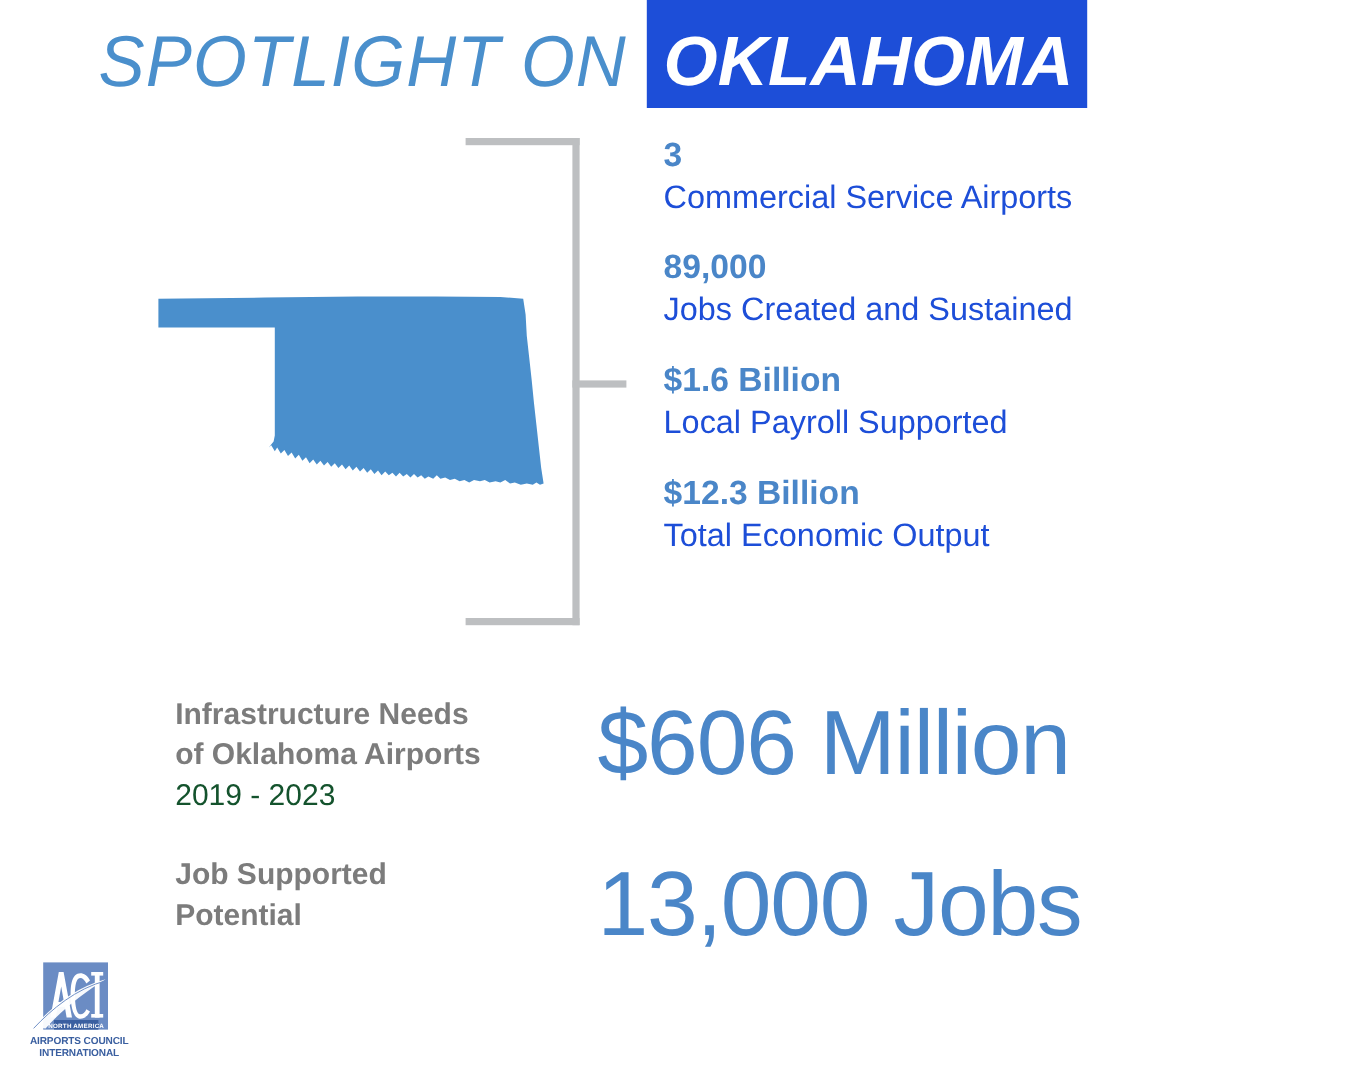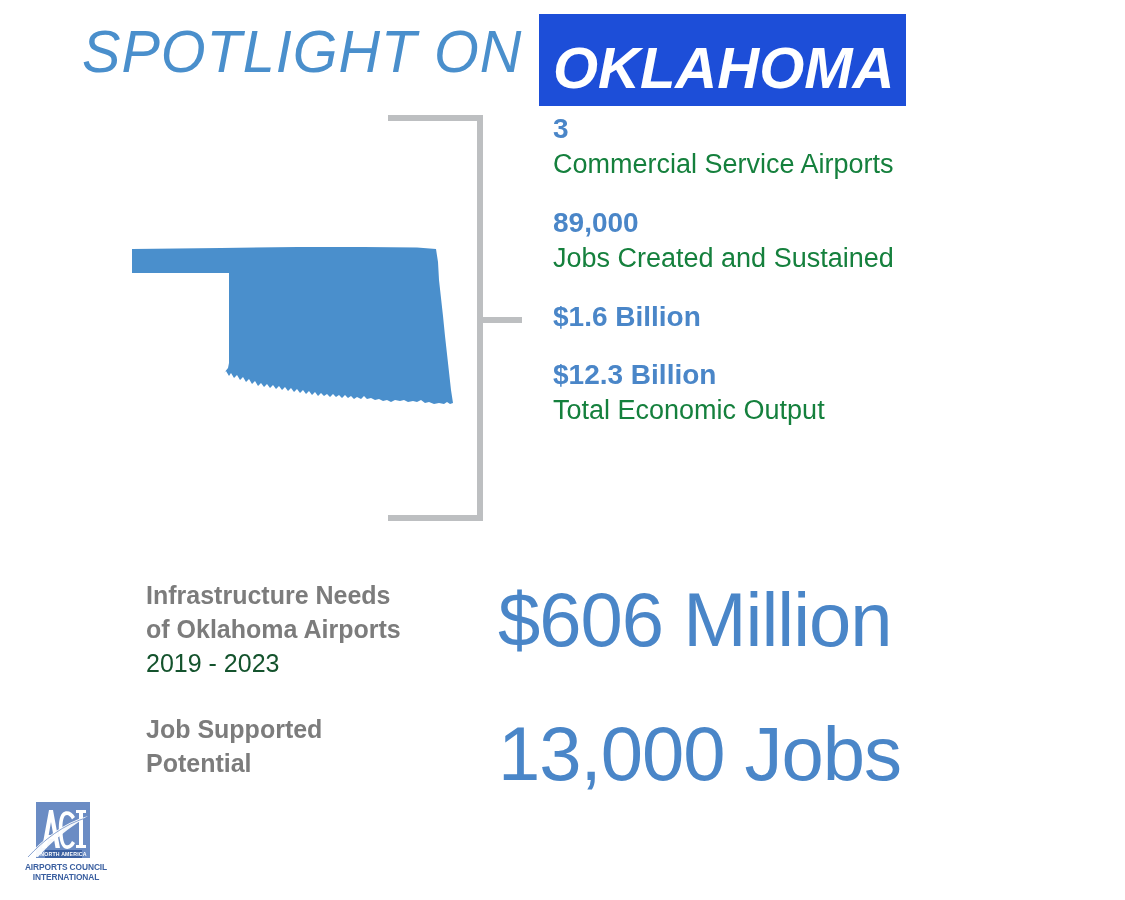--- a/index.html
+++ b/index.html
@@ -17,21 +17,21 @@
   }
 
   
   #title-bar {
     position: absolute;
     left: 0;
     top: 14px;
     width: 969px;
     height: 76px;
     display: flex;
-    align-items: flex-start;
+    align-items: flex-end;
     justify-content: center;
   }
   #title-plain {
     font-family: "Liberation Sans", sans-serif;
     font-style: italic;
     font-weight: 400;
     font-size: 60px;
     letter-spacing: 1px;
     color: #4a8fcc;
     line-height: 76px;
@@ -88,21 +88,21 @@
     font-weight: 700;
     font-size: 28px;
     color: #4a86c8;
     line-height: 34px;
     letter-spacing: 0px;
   }
   .stat-label {
     font-family: "Liberation Sans", sans-serif;
     font-weight: 400;
     font-size: 27px;
-    color: #15803d;
+    color: #1d4ed8;
     line-height: 36px;
     letter-spacing: 0px;
   }
 
   
   #bottom {
     position: absolute;
     left: 4px;
     top: 570px;
     width: 1125px;
@@ -197,20 +197,21 @@
     <div class="stat-label">Commercial Service Airports</div>
   </div>
 
   <div class="stat-block">
     <div class="stat-value">89,000</div>
     <div class="stat-label">Jobs Created and Sustained</div>
   </div>
 
   <div class="stat-block">
     <div class="stat-value">$1.6 Billion</div>
+    <div class="stat-label">Local Payroll Supported</div>
   </div>
 
   <div class="stat-block">
     <div class="stat-value">$12.3 Billion</div>
     <div class="stat-label">Total Economic Output</div>
   </div>
 
 </div>
 
 <div id="bottom">

